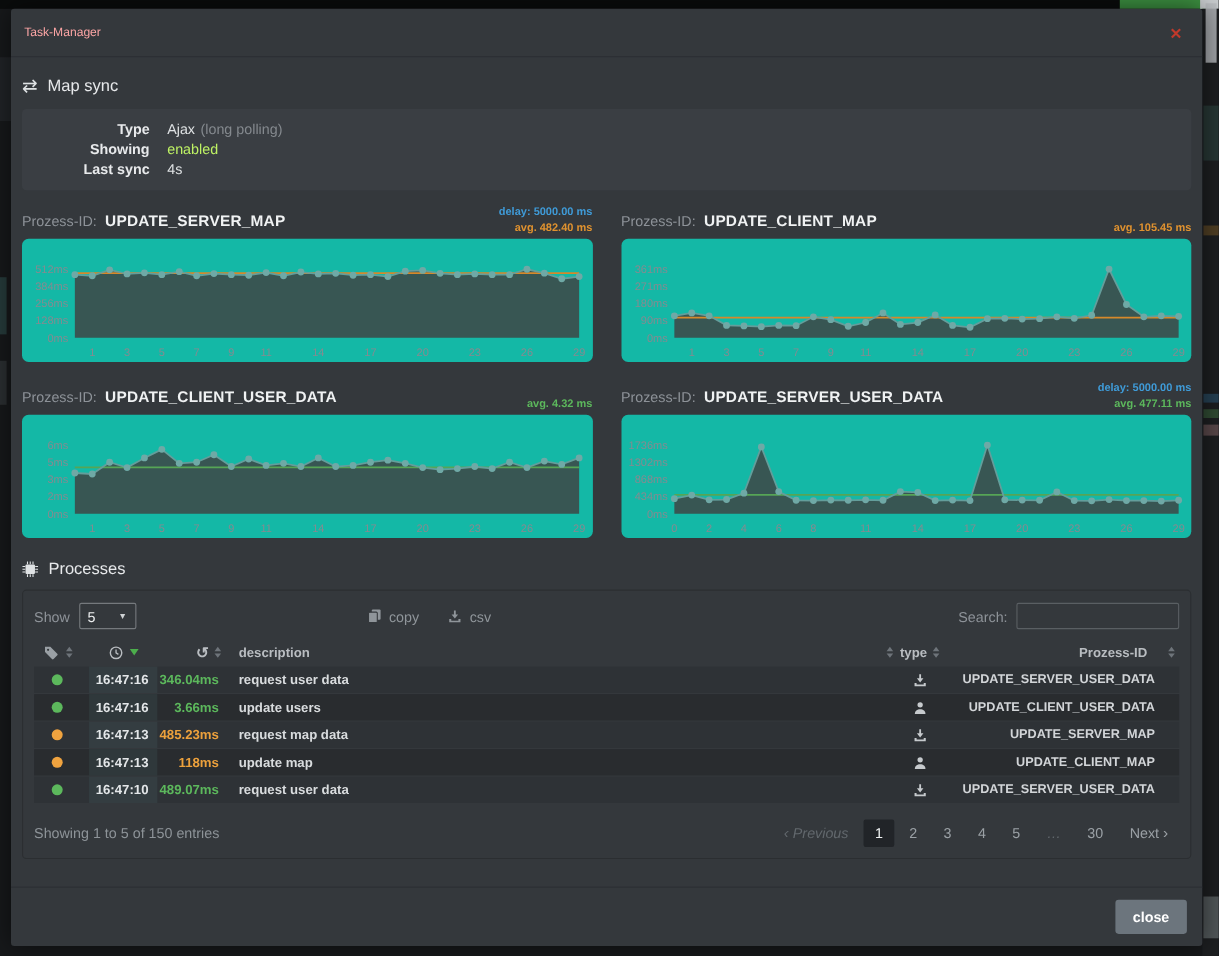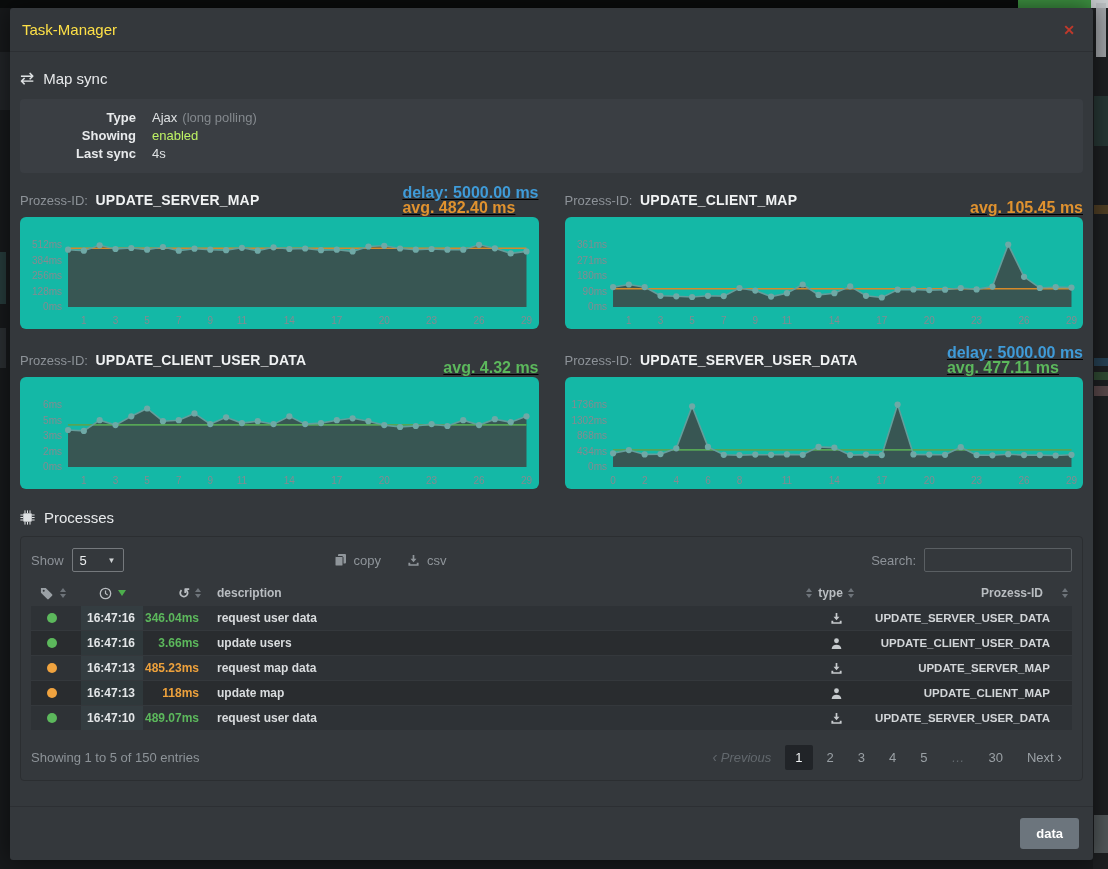--- a/index.html
+++ b/index.html
@@ -23,42 +23,42 @@
   .edge-left-a { position:absolute; left:0; top:52px; width:16px; height:58px; background:#24272a; opacity:.8; }
   .edge-left-b { position:absolute; left:0; top:252px; width:6px; height:52px; background:#2e4a48; opacity:.7; }
   .edge-left-c { position:absolute; left:0; top:328px; width:6px; height:40px; background:#34393c; opacity:.7; }
 
   
   .modal { position:absolute; left:10px; top:8px; width:1083px; height:852px;
     background:#34383c; border-radius:3px; display:flex; flex-direction:column;
     box-shadow:0 0 24px rgba(0,0,0,.55); }
   .modal-header { height:44px; flex:0 0 44px; display:flex; align-items:center;
     justify-content:space-between; padding:0 12px; border-bottom:1px solid #2c2f33; }
-  .modal-title { color:#fde047; font-size:15px; }
+  .modal-title { color:#fca5a5; font-size:11px; }
   .close-x { color:#c0392b; font-size:14px; font-weight:bold; cursor:pointer; padding:4px 6px; }
   .modal-body { flex:1 1 auto; padding:0 10px; display:flex; flex-direction:column; overflow:hidden; }
 
   .section-heading { display:flex; align-items:center; gap:9px; color:#e7e9eb; font-size:15px; }
   .section-heading .glyph { font-size:17px; color:#dfe2e4; line-height:1; }
   .h-map { margin-top:18px; }
   .h-proc { margin-top:20px; }
 
   .info-panel { margin-top:12px; background:#3a3e43; border-radius:4px; padding:10px 16px; }
   .info-row { display:flex; font-size:13px; line-height:18px; }
   .info-label { width:100px; text-align:right; font-weight:bold; color:#e8eaec; }
   .info-value { margin-left:16px; color:#dfe2e4; }
   .info-note { color:#84898e; margin-left:5px; }
   .status-enabled { color:#bef264; }
 
   .charts-grid { margin-top:10px; display:grid; grid-template-columns:1fr 1fr;
     column-gap:26px; row-gap:14px; }
   .chart-head { display:flex; justify-content:space-between; align-items:center; min-height:34px; }
   .chart-title { font-size:13px; color:#8d9298; }
   .ct-name { color:#f0f2f3; font-weight:bold; font-size:14px; margin-left:4px; letter-spacing:.2px; }
-  .chart-stats { text-align:left; font-size:16px; font-weight:bold; line-height:15px;text-decoration:underline; }
+  .chart-stats { text-align:right; font-size:10px; font-weight:bold; line-height:15px; }
   .stat-delay { min-height:15px; }
   .chart-panel { height:112px; background:#14b8a6; border-radius:6px; position:relative; overflow:hidden; }
   .chart-svg { position:absolute; inset:0; width:100%; height:100%; }
   .chart-svg text.tick { font-size:10px; fill:#858b90; font-family:"Liberation Sans",sans-serif; }
 
   
   .table-panel { margin-top:10px; border:1px solid #2b2e31; border-radius:4px;
     padding:8px 10px 6px; }
   .controls-row { display:flex; align-items:center; height:30px; color:#8d9298; font-size:13px; }
   .show-group { display:flex; align-items:center; gap:8px; }
@@ -644,16 +644,16 @@
               <span class="page-item  ellipsis dim">…</span>
               <span class="page-item ">30</span>
               <span class="page-item ">Next <span class="chev">›</span></span>
             </div>
         </div>
       </div>
 
     </div>
 
     <div class="modal-footer">
-      <button class="close-btn">data</button>
+      <button class="close-btn">close</button>
     </div>
   </div>
 </div>
 
 </body></html>

